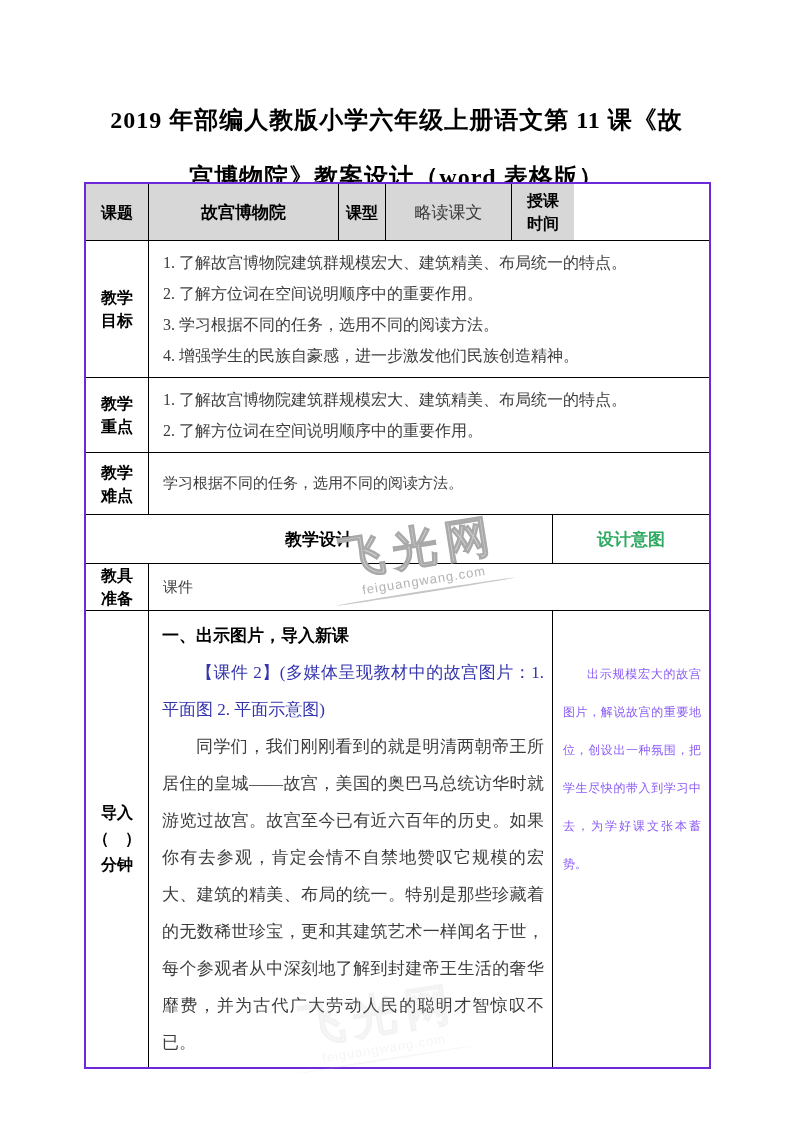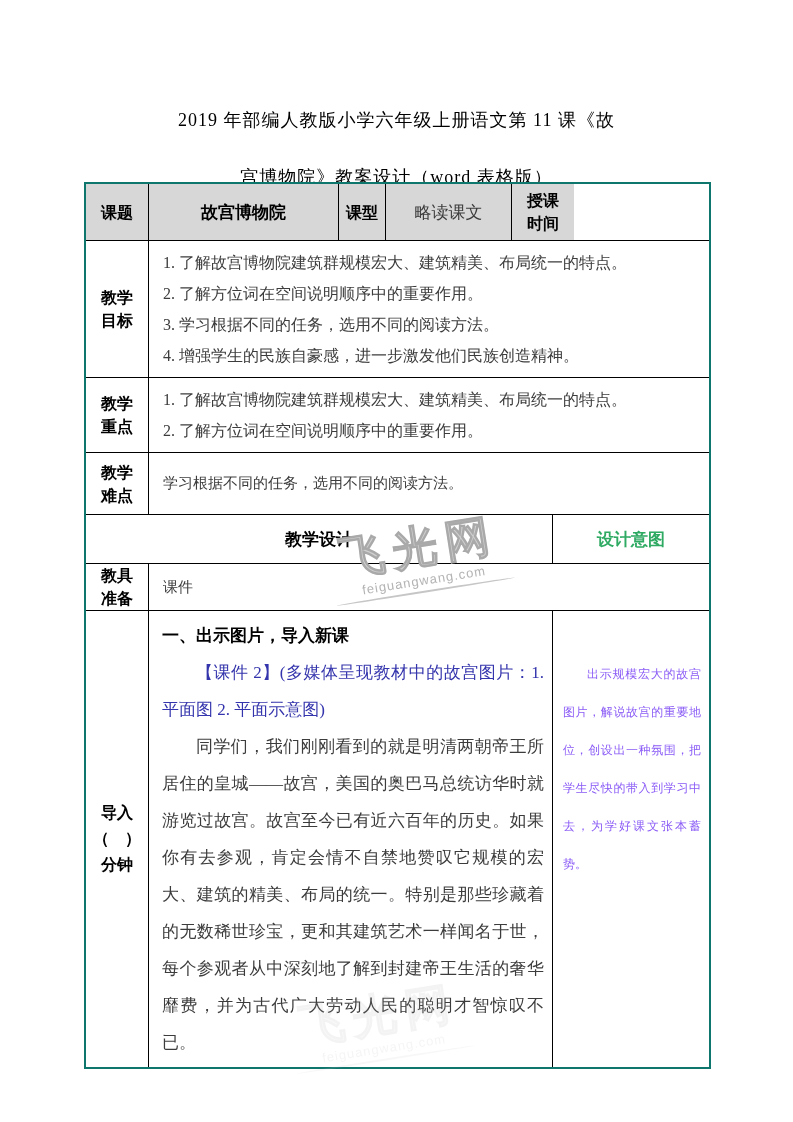--- a/index.html
+++ b/index.html
@@ -3,27 +3,27 @@
 <meta charset="utf-8">
 <style>
   html,body { margin:0; padding:0; }
   body {
     width:793px; height:1122px; background:#ffffff; position:relative;
     font-family:"Liberation Serif","DejaVu Serif",serif; color:#3c3c3c;
     overflow:hidden;
   }
   .doc-title {
     position:absolute; top:92px; left:60px; width:673px;
-    text-align:center; font-weight:normal; color:#000;
-    font-size:18px; line-height:57px; letter-spacing:1px;
+    text-align:center; font-weight:bold; color:#000;
+    font-size:24px; line-height:57px; letter-spacing:1px;
     font-family:"Liberation Serif","DejaVu Serif",serif;
   }
   .lesson-table {
     position:absolute; left:84px; top:182px; width:627px;
-    border:2px solid #0f766e; box-sizing:border-box; background:#fff;
+    border:2px solid #6d28d9; box-sizing:border-box; background:#fff;
   }
   .t-row { display:flex; border-top:1px solid #000; align-items:stretch; }
   .t-row:first-child { border-top:none; }
   .t-cell { border-left:1px solid #000; box-sizing:border-box; min-width:0; }
   .t-cell:first-child { border-left:none; }
 
   .head-cell, .label-cell {
     display:flex; align-items:center; justify-content:center; text-align:center;
     font-family:"Liberation Sans","DejaVu Sans",sans-serif; font-weight:bold;
     color:#000; font-size:16px; line-height:23px;

